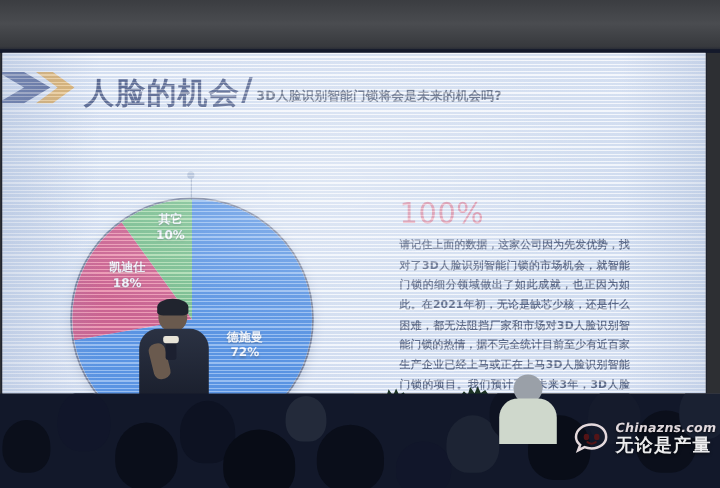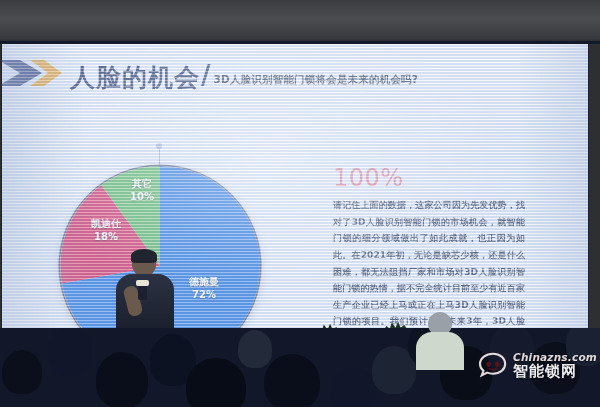--- a/index.html
+++ b/index.html
@@ -280,17 +280,17 @@
 
   <div class="watermark">
     <svg class="wm-icon" viewBox="0 0 34 30">
       <path d="M17 2 C25 2 31 7 31 14 C31 20 25 25 17 25 C14.5 25 12.2 24.6 10.2 23.8 L4 27 L6 21.6 C3.6 19.6 2 17 2 14 C2 7 9 2 17 2 Z" fill="none" stroke="#f6eaec" stroke-width="2.4"></path>
       <ellipse cx="12" cy="14" rx="2.6" ry="3.1" fill="#5a1416"></ellipse>
       <ellipse cx="22" cy="14" rx="2.6" ry="3.1" fill="#5a1416"></ellipse>
       <path d="M13 19 Q17 22 21 19" fill="none" stroke="#5a1416" stroke-width="2" stroke-linecap="round"></path>
     </svg>
     <div class="wm-text">
       <span class="wm-top">Chinazns.com</span>
-      <span class="wm-bot">智能锁网</span>
+      <span class="wm-bot">无论是产量</span>
     </div>
   </div>
 
 </div>
 
 </body></html>

